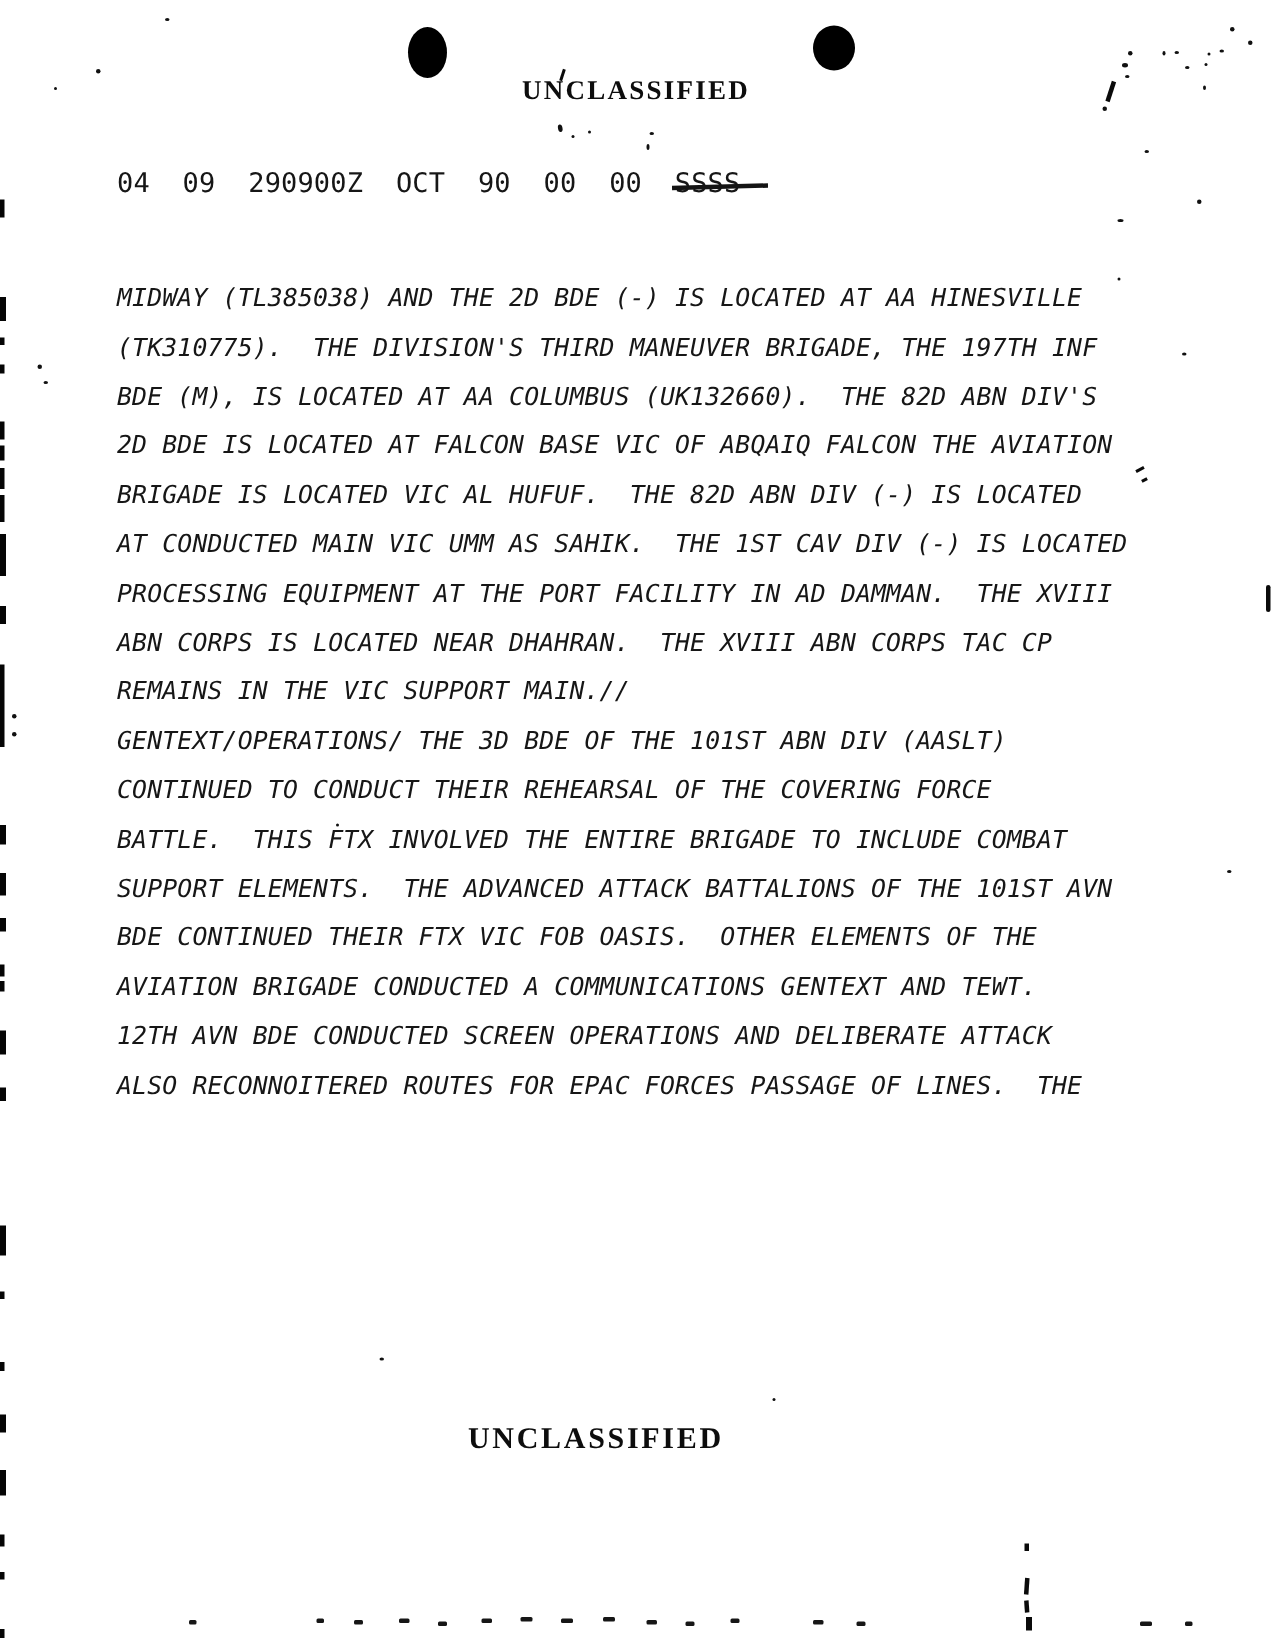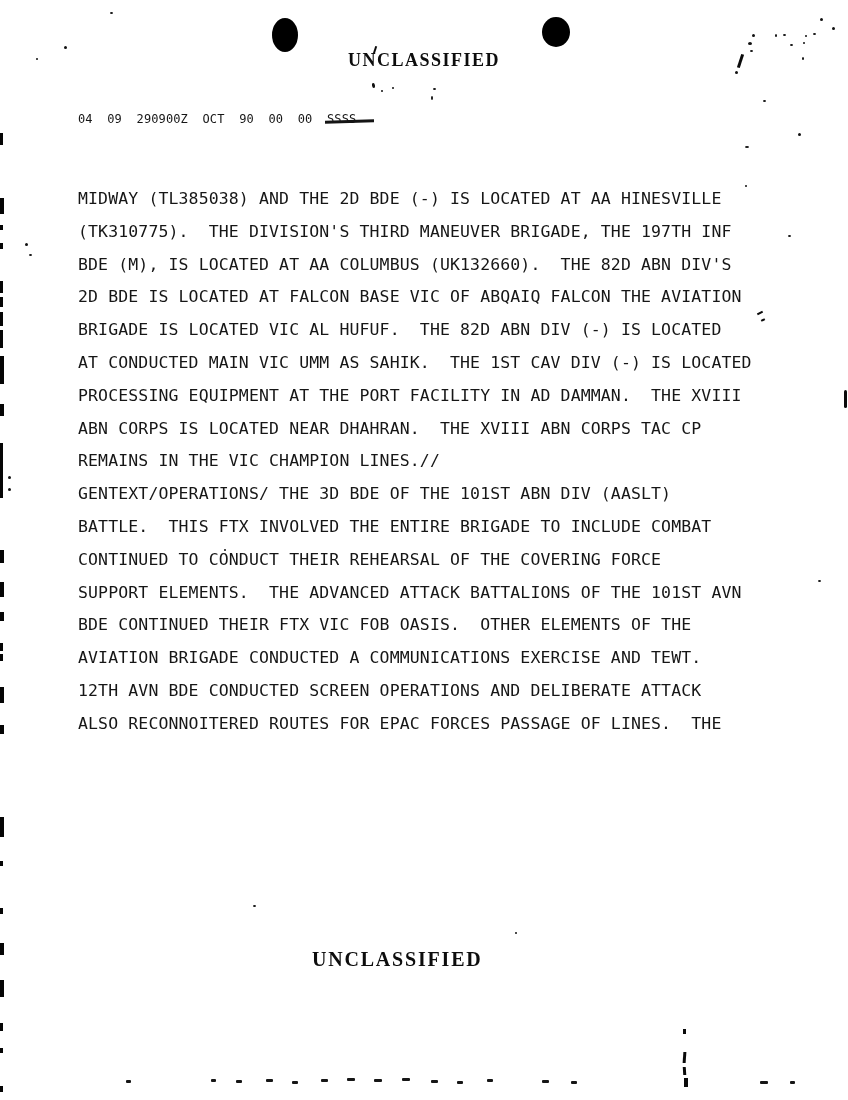--- a/index.html
+++ b/index.html
@@ -27,36 +27,36 @@
     text-align:center;
     font-size:18px;letter-spacing:1.5px;
   }
   .classification-bottom{
     left:312px;top:948px;
     font-size:20px;letter-spacing:1.8px;
   }
   
   .header-line{
     position:absolute;left:78px;top:112px;
-    font-size:12px;letter-spacing:0.1px;
+    font-size:18px;letter-spacing:0.1px;
     white-space:pre;
   }
   .struck{position:relative;display:inline-block;}
   .struck::after{
     content:'';
     position:absolute;left:-2px;right:-18px;top:54%;
     height:2.5px;background:#141414;
     transform:rotate(-1.5deg);
   }
   
   .body-text{
     position:absolute;left:78px;top:183px;width:720px;
     font-size:16.5px;line-height:32.8px;letter-spacing:0.12px;
   }
-  .bl{white-space:pre;height:32.8px;}
+  .bl{white-space:pre;height:32.8px;font-style:italic;}
   
   .mark{position:absolute;background:#0a0a0a;}
   .sp{position:absolute;background:#111;border-radius:50%;}
   .edge{position:absolute;left:0;background:#050505;}
   .dash{position:absolute;background:#161616;height:3px;border-radius:1px;}
 </style>
 </head>
 <body>
 
 <div class="page">
@@ -72,27 +72,27 @@
 
   <div class="body-text">
     <div class="bl">MIDWAY (TL385038) AND THE 2D BDE (-) IS LOCATED AT AA HINESVILLE</div>
     <div class="bl">(TK310775).  THE DIVISION'S THIRD MANEUVER BRIGADE, THE 197TH INF</div>
     <div class="bl">BDE (M), IS LOCATED AT AA COLUMBUS (UK132660).  THE 82D ABN DIV'S</div>
     <div class="bl">2D BDE IS LOCATED AT FALCON BASE VIC OF ABQAIQ FALCON THE AVIATION</div>
     <div class="bl">BRIGADE IS LOCATED VIC AL HUFUF.  THE 82D ABN DIV (-) IS LOCATED</div>
     <div class="bl">AT CONDUCTED MAIN VIC UMM AS SAHIK.  THE 1ST CAV DIV (-) IS LOCATED</div>
     <div class="bl">PROCESSING EQUIPMENT AT THE PORT FACILITY IN AD DAMMAN.  THE XVIII</div>
     <div class="bl">ABN CORPS IS LOCATED NEAR DHAHRAN.  THE XVIII ABN CORPS TAC CP</div>
-    <div class="bl">REMAINS IN THE VIC CHAMPION LINES.//</div>
+    <div class="bl">REMAINS IN THE VIC SUPPORT MAIN.//</div>
     <div class="bl">GENTEXT/OPERATIONS/ THE 3D BDE OF THE 101ST ABN DIV (AASLT)</div>
+    <div class="bl">CONTINUED TO CONDUCT THEIR REHEARSAL OF THE COVERING FORCE</div>
     <div class="bl">BATTLE.  THIS FTX INVOLVED THE ENTIRE BRIGADE TO INCLUDE COMBAT</div>
-    <div class="bl">CONTINUED TO CONDUCT THEIR REHEARSAL OF THE COVERING FORCE</div>
     <div class="bl">SUPPORT ELEMENTS.  THE ADVANCED ATTACK BATTALIONS OF THE 101ST AVN</div>
     <div class="bl">BDE CONTINUED THEIR FTX VIC FOB OASIS.  OTHER ELEMENTS OF THE</div>
-    <div class="bl">AVIATION BRIGADE CONDUCTED A COMMUNICATIONS EXERCISE AND TEWT.</div>
+    <div class="bl">AVIATION BRIGADE CONDUCTED A COMMUNICATIONS GENTEXT AND TEWT.</div>
     <div class="bl">12TH AVN BDE CONDUCTED SCREEN OPERATIONS AND DELIBERATE ATTACK</div>
     <div class="bl">ALSO RECONNOITERED ROUTES FOR EPAC FORCES PASSAGE OF LINES.  THE</div>
   </div>
 
   <div class="classification classification-bottom">UNCLASSIFIED</div>
 
   <div>
     <div class="edge" style="top:133px;width:3px;height:12px;"></div>
     <div class="edge" style="top:198px;width:4px;height:16px;"></div>
     <div class="edge" style="top:225px;width:3px;height:5px;"></div>

